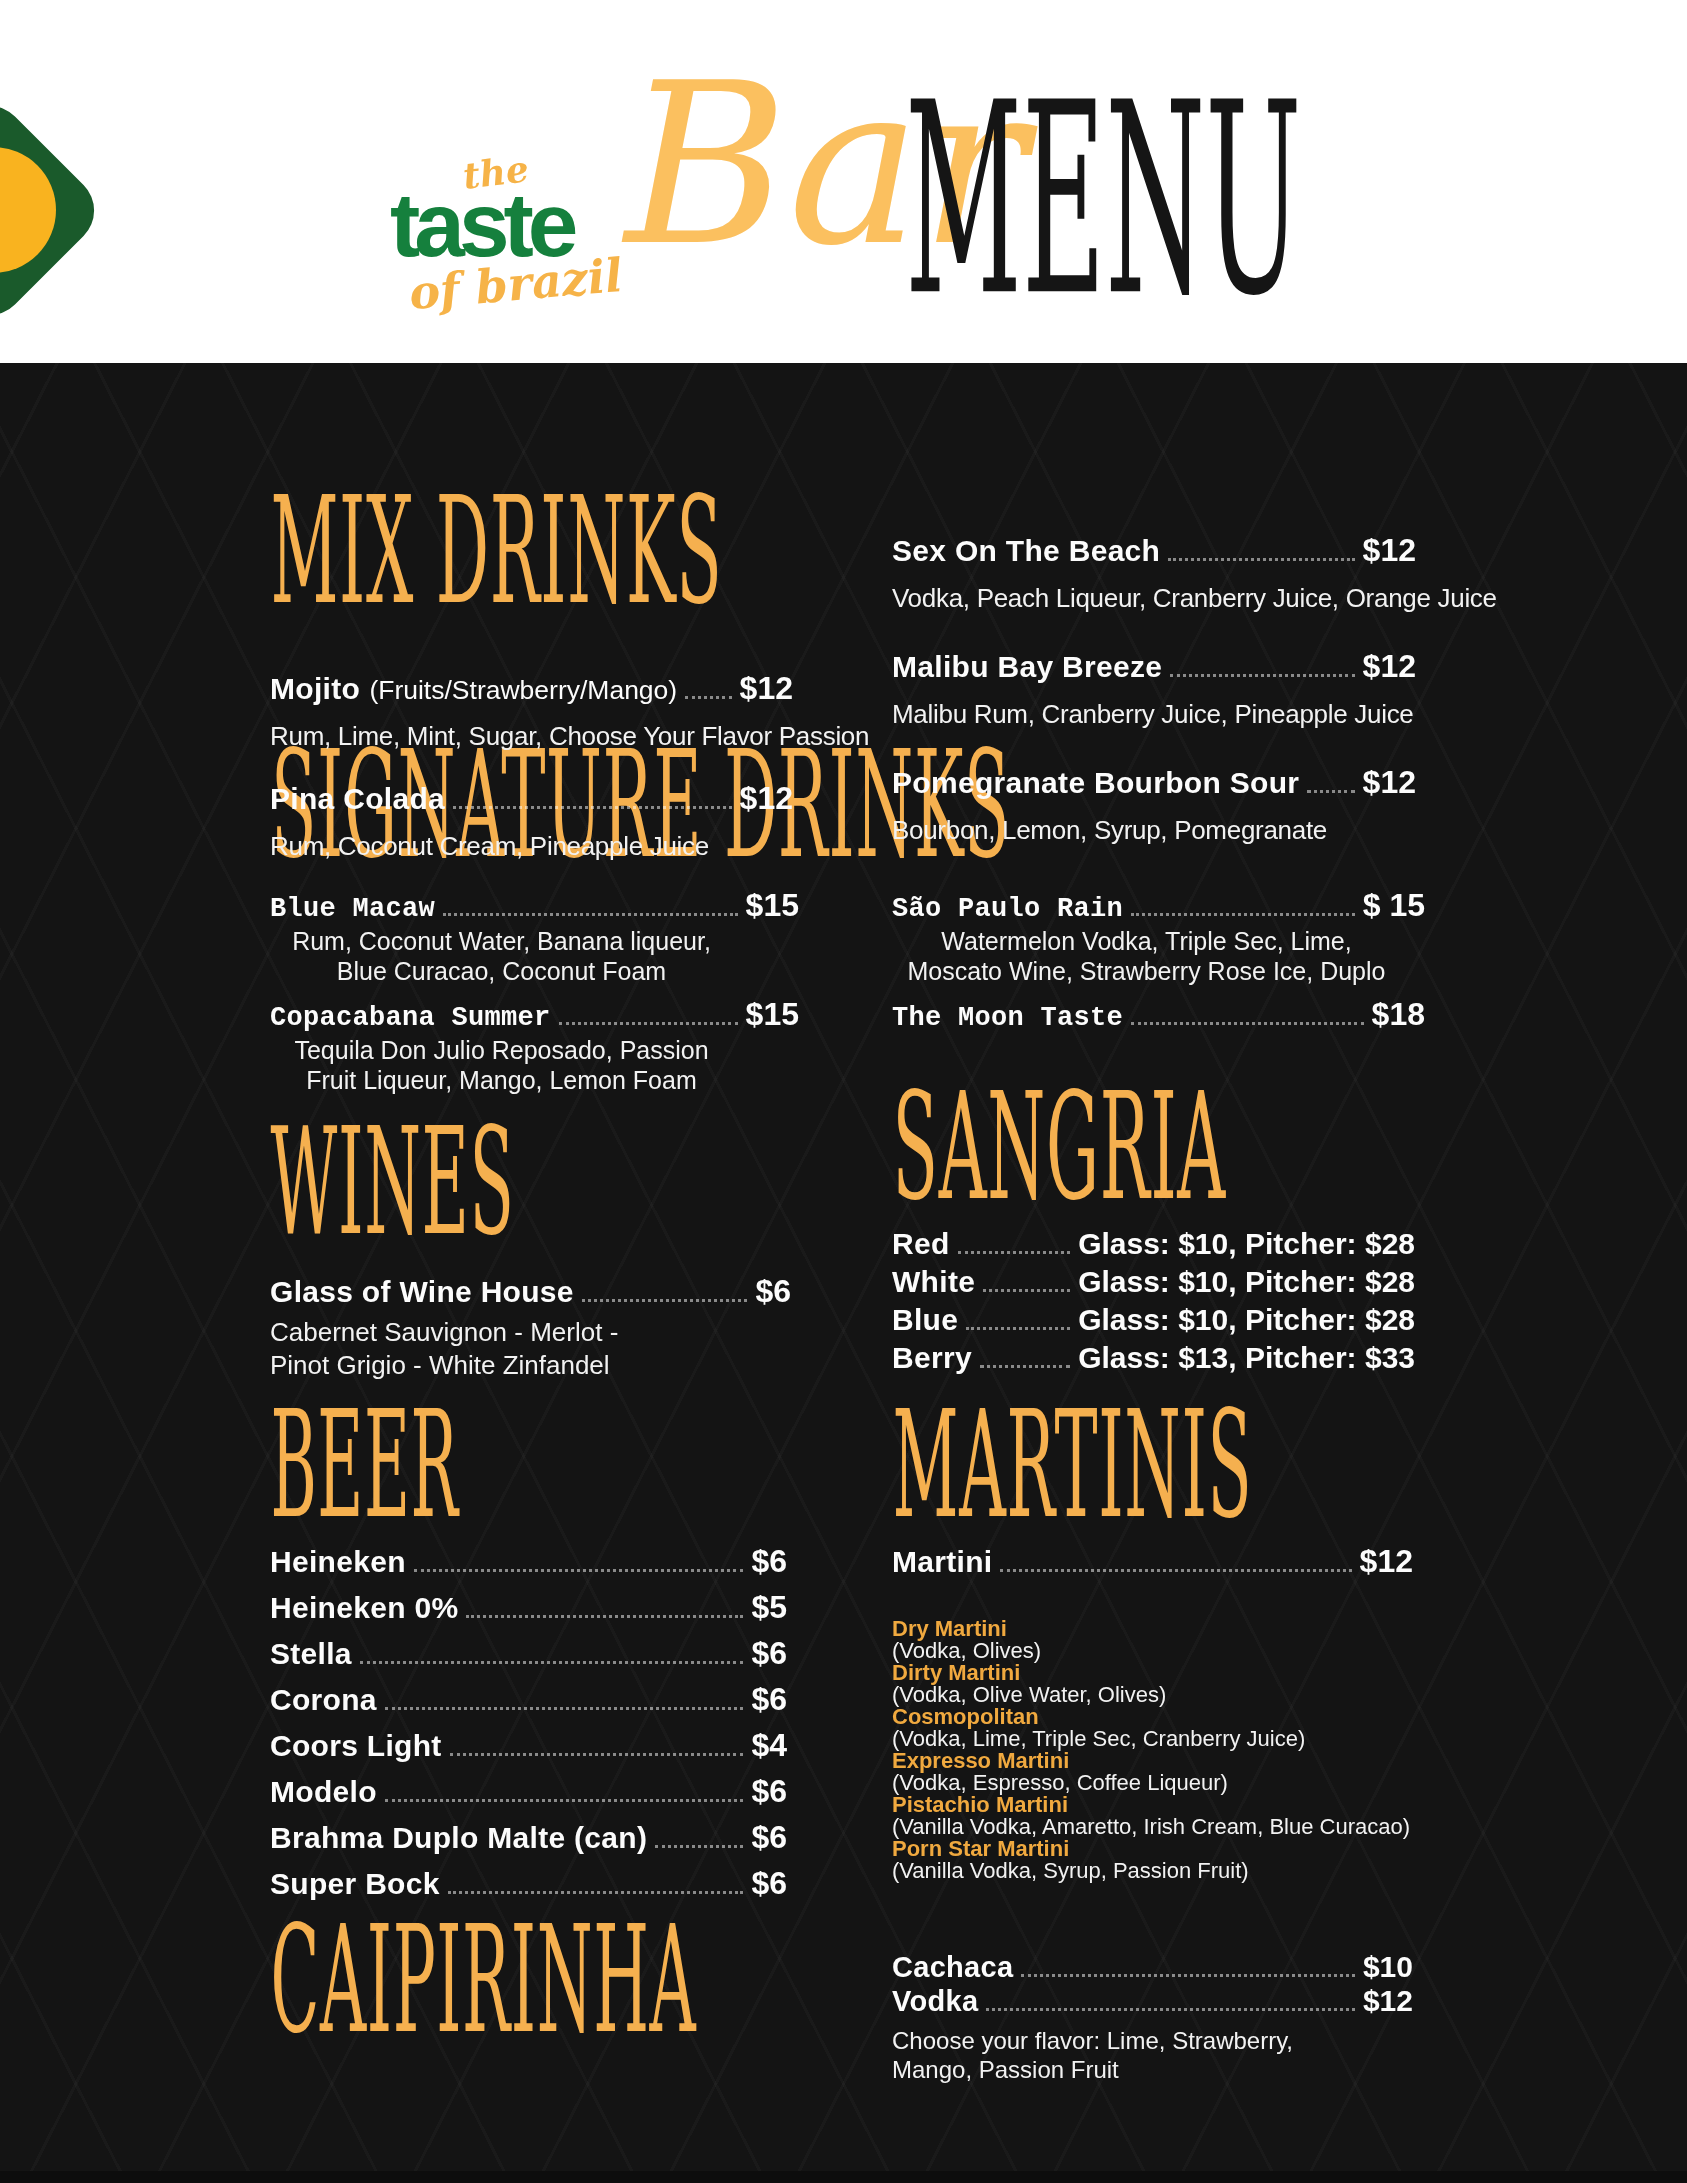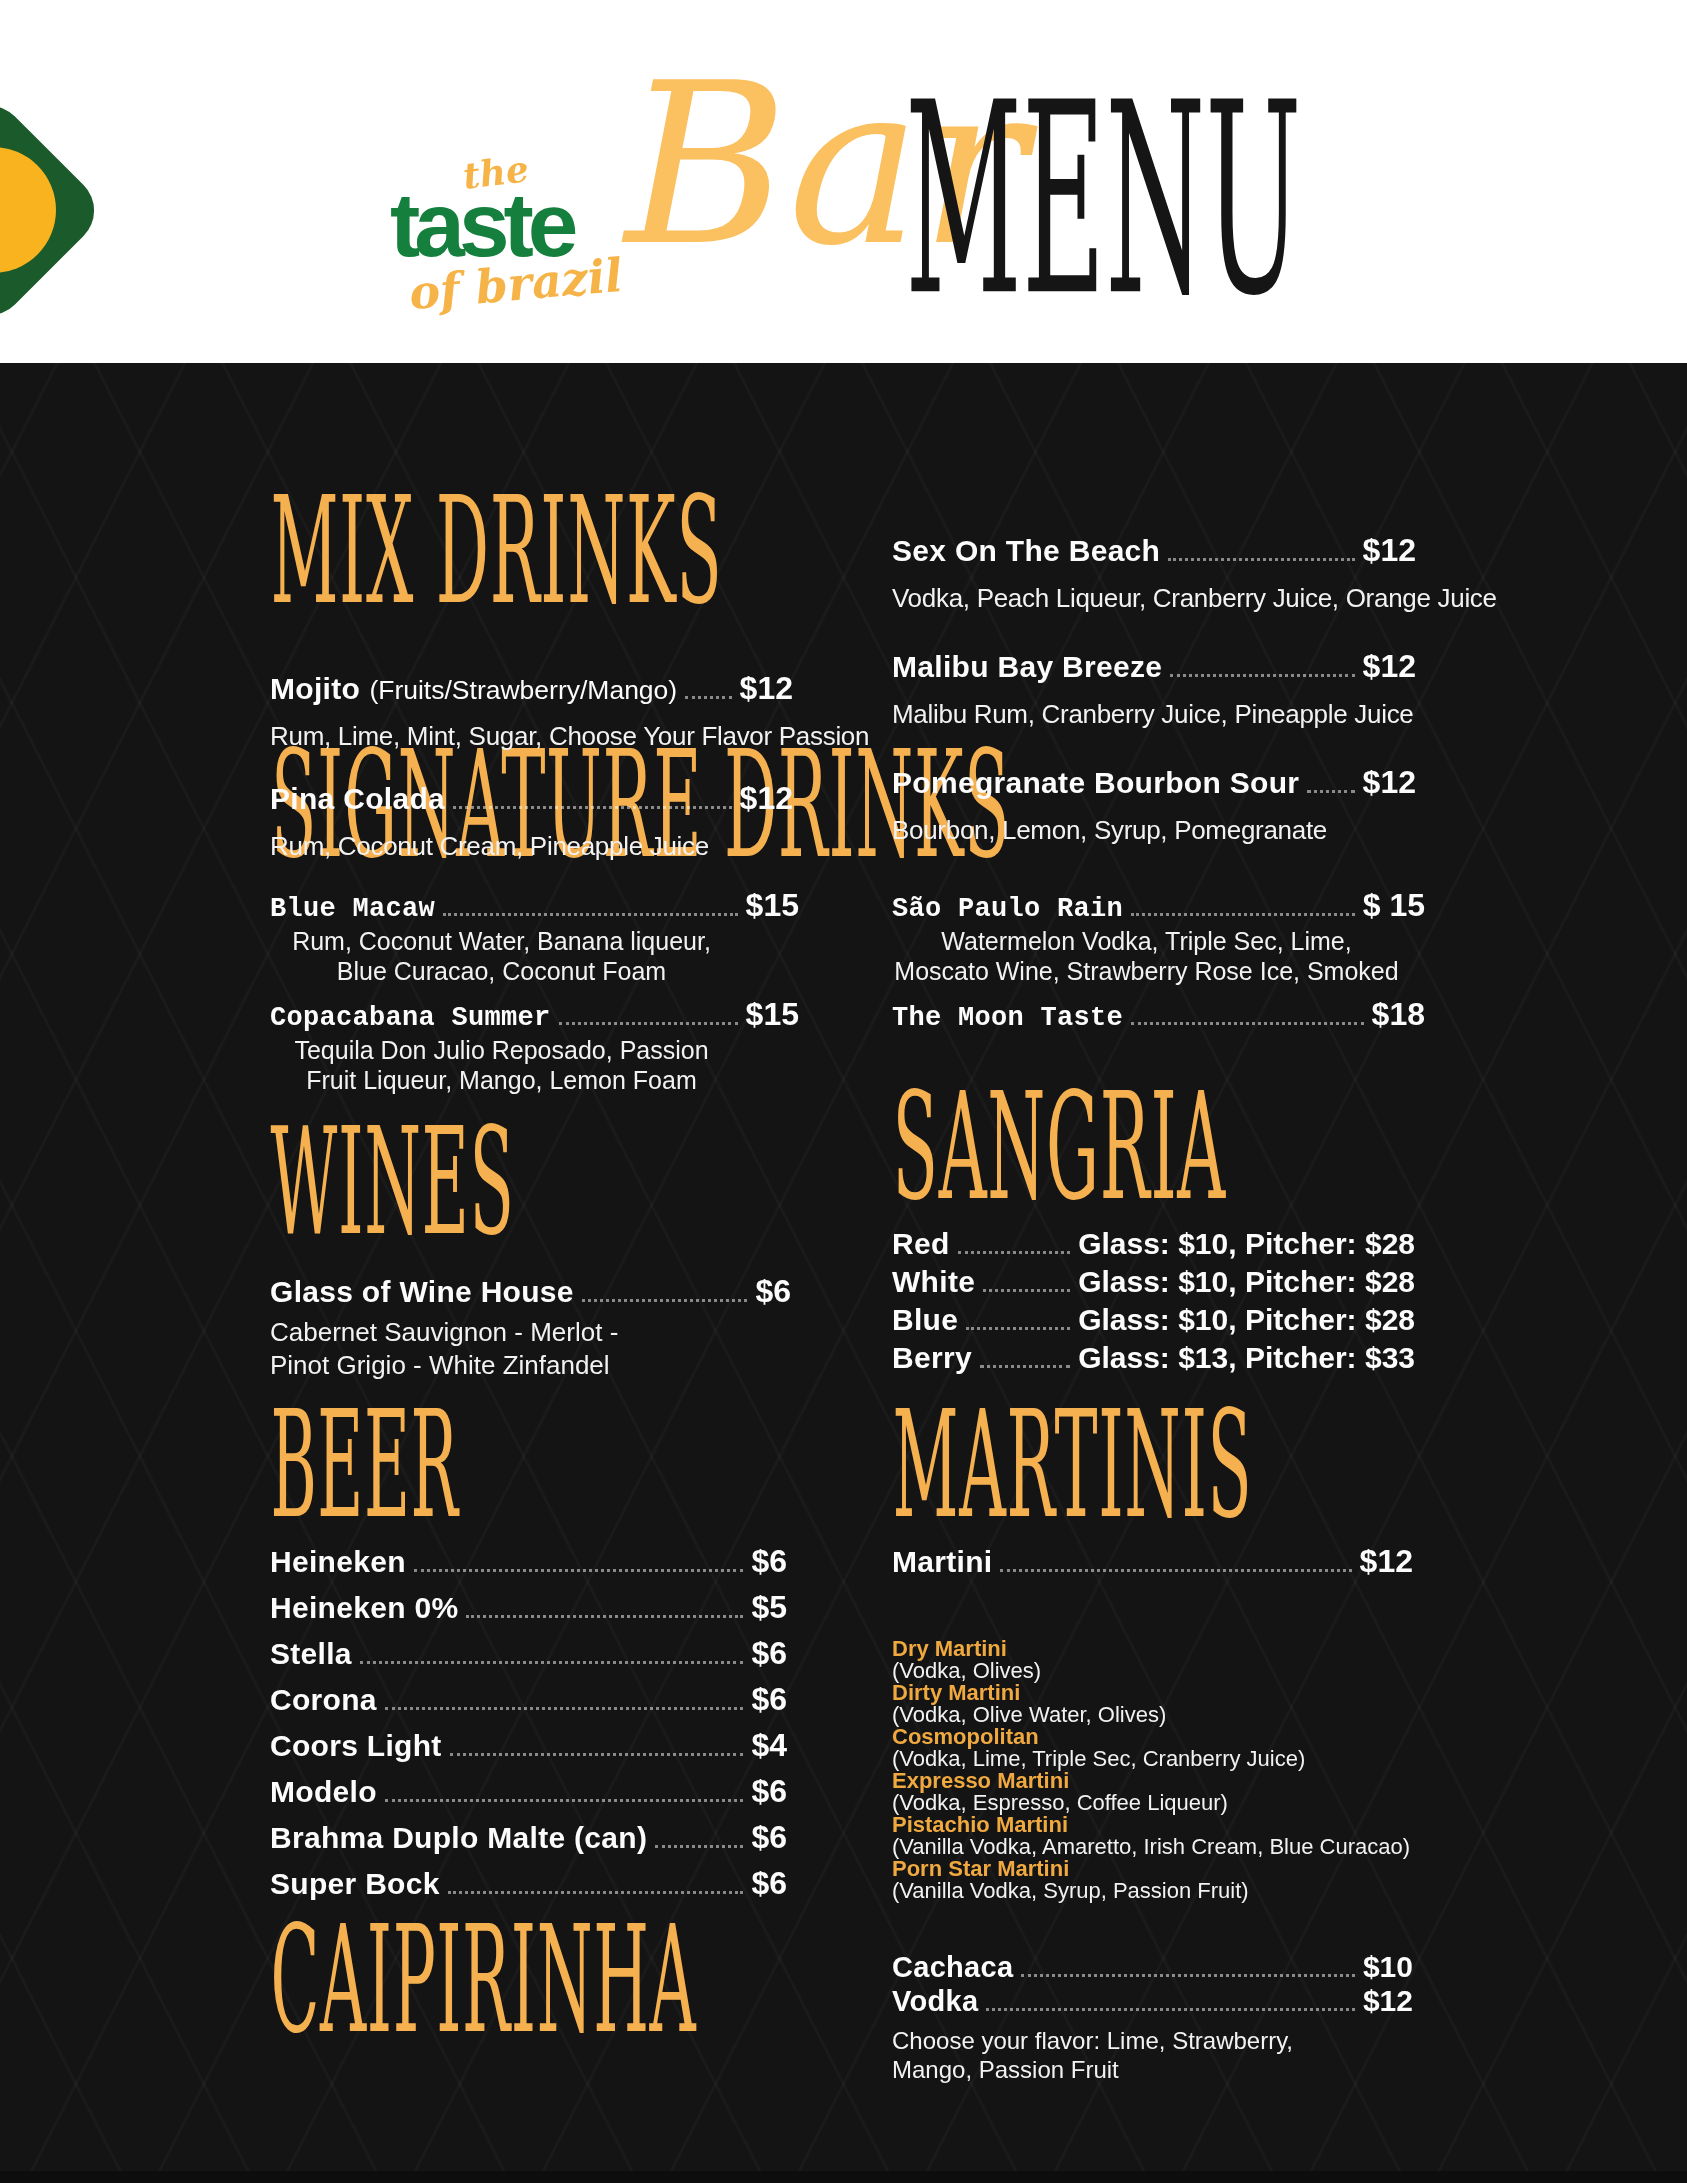--- a/index.html
+++ b/index.html
@@ -147,21 +147,21 @@
     </div>
     <div class="desc" style="max-width:463px">Tequila Don Julio Reposado, Passion Fruit Liqueur, Mango, Lemon Foam</div>
   </div>
 
   <div class="block sig" style="left:892px;top:887px;width:533px;">
     <div class="row">
       <span class="nm">São Paulo Rain</span>
       <span class="dots"></span>
       <span class="pr">$ 15</span>
     </div>
-    <div class="desc" style="max-width:509px">Watermelon Vodka, Triple Sec, Lime, Moscato Wine, Strawberry Rose Ice, Smoked</div>
+    <div class="desc" style="max-width:509px">Watermelon Vodka, Triple Sec, Lime, Moscato Wine, Strawberry Rose Ice, Duplo</div>
     <div class="row">
       <span class="nm">The Moon Taste</span>
       <span class="dots"></span>
       <span class="pr">$18</span>
     </div>
   </div>
 
   <div class="block wines-item" style="left:270px;top:1273px;width:521px;">
     <div class="row">
       <span class="nm">Glass of Wine House</span>
@@ -238,21 +238,21 @@
   </div>
 
   <div class="block mart-feat" style="left:892px;top:1543px;width:521px;">
     <div class="row">
       <span class="nm">Martini</span>
       <span class="dots"></span>
       <span class="pr">$12</span>
     </div>
   </div>
 
-  <div class="block mart-list" style="left:892px;top:1618px;width:529px;margin-top:20px;">
+  <div class="block mart-list" style="left:892px;top:1618px;width:529px;">
     <span class="vnm">Dry Martini</span>
     <span class="vds">(Vodka, Olives)</span>
     <span class="vnm">Dirty Martini</span>
     <span class="vds">(Vodka, Olive Water, Olives)</span>
     <span class="vnm">Cosmopolitan</span>
     <span class="vds">(Vodka, Lime, Triple Sec, Cranberry Juice)</span>
     <span class="vnm">Expresso Martini</span>
     <span class="vds">(Vodka, Espresso, Coffee Liqueur)</span>
     <span class="vnm">Pistachio Martini</span>
     <span class="vds">(Vanilla Vodka, Amaretto, Irish Cream, Blue Curacao)</span>

